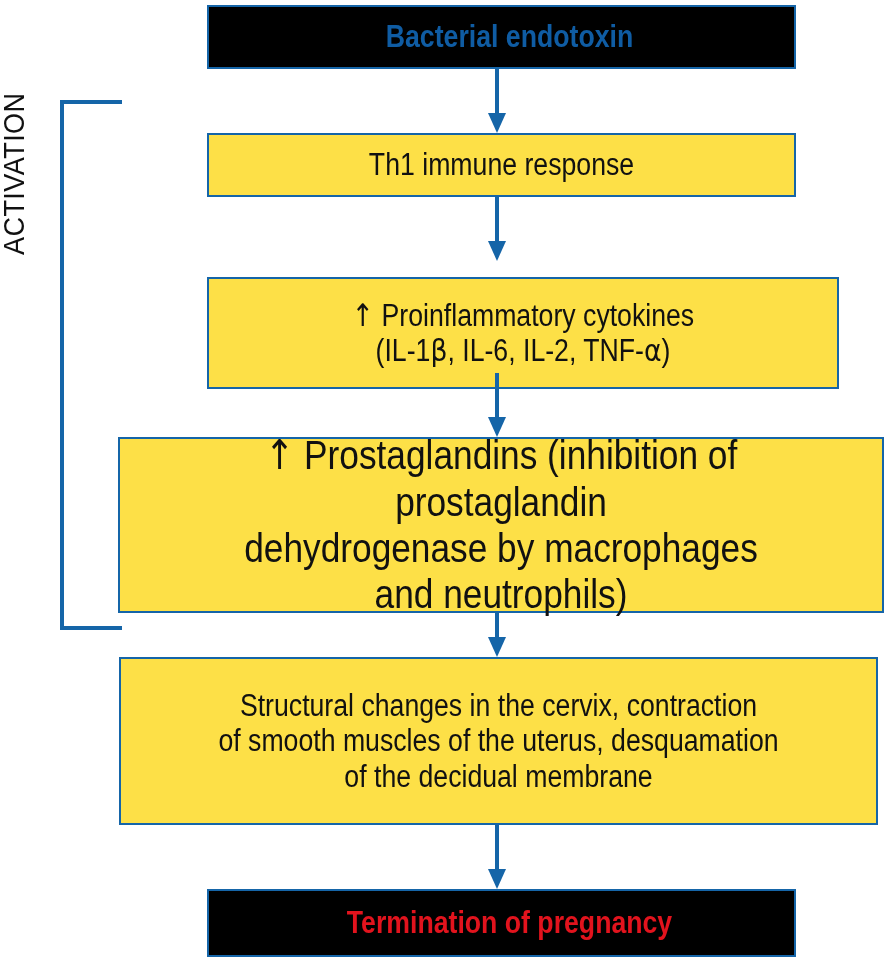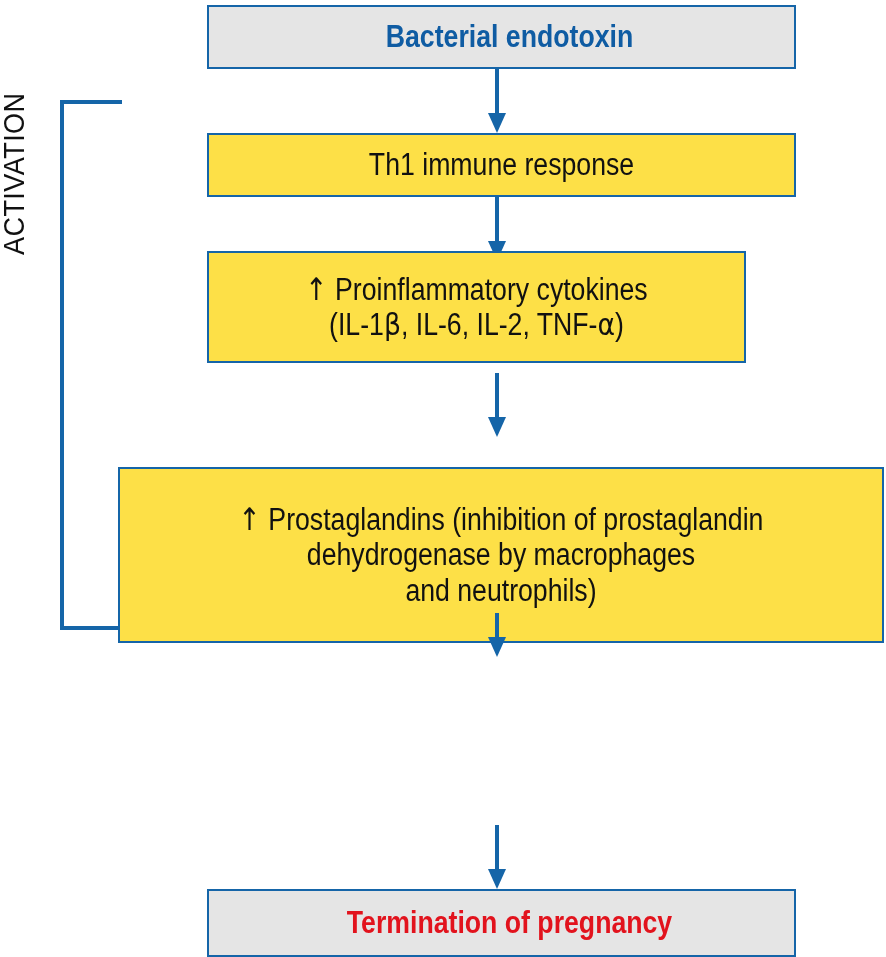--- a/index.html
+++ b/index.html
@@ -39,37 +39,37 @@
     width: 100%;
     padding: 0 10px;
     box-sizing: border-box;
     white-space: pre-line;
     transform: scaleX(0.86);
     transform-origin: center center;
   }
 
   
   .node.filled {
-    background: #e5e5e5;
+    background: #000000;
     padding-left: 16px;
   }
   .node.accent-blue .txt {
     color: #0F5CA3;
     font-weight: bold;
   }
   .node.accent-red .txt {
     color: #E2131D;
     font-weight: bold;
   }
 
   
   #node-endotoxin      { left: 207px; top: 5px;   width: 589px; height: 64px;  font-size: 31px; }
   #node-th1            { left: 207px; top: 133px; width: 589px; height: 64px;  font-size: 31px; }
-  #node-cytokines      { left: 207px; top: 251px; width: 539px; height: 112px; font-size: 31px; }
-  #node-prostaglandins { left: 118px; top: 437px; width: 766px; height: 176px; font-size: 31px; margin-top: 30px; }
+  #node-cytokines      { left: 207px; top: 277px; width: 632px; height: 112px; font-size: 31px; }
+  #node-prostaglandins { left: 118px; top: 437px; width: 766px; height: 176px; font-size: 41px; }
   #node-structural     { left: 119px; top: 657px; width: 759px; height: 168px; font-size: 31px; }
   #node-termination    { left: 207px; top: 889px; width: 589px; height: 68px;  font-size: 31px; }
 
   
   .sym {
     font-family: "DejaVu Sans", sans-serif;
     font-weight: normal;
   }
   .arrow-up {
     font-family: "DejaVu Sans", sans-serif;
@@ -184,20 +184,25 @@
 
   <div class="node" id="node-prostaglandins">
     <span class="txt"><span class="arrow-up">↑</span><span> Prostaglandins (inhibition of prostaglandin</span><br><span>dehydrogenase by macrophages</span><br><span>and neutrophils)</span></span>
   </div>
 
   <div class="connector" id="arrow-4">
     <div class="stem"></div>
     <div class="head"></div>
   </div>
 
+  <div class="node" id="node-structural">
+    <span class="txt">Structural changes in the cervix, contraction
+of smooth muscles of the uterus, desquamation
+of the decidual membrane</span>
+  </div>
 
   <div class="connector" id="arrow-5">
     <div class="stem"></div>
     <div class="head"></div>
   </div>
 
   <div class="node filled accent-red" id="node-termination">
     <span class="txt">Termination of pregnancy</span>
   </div>
 

